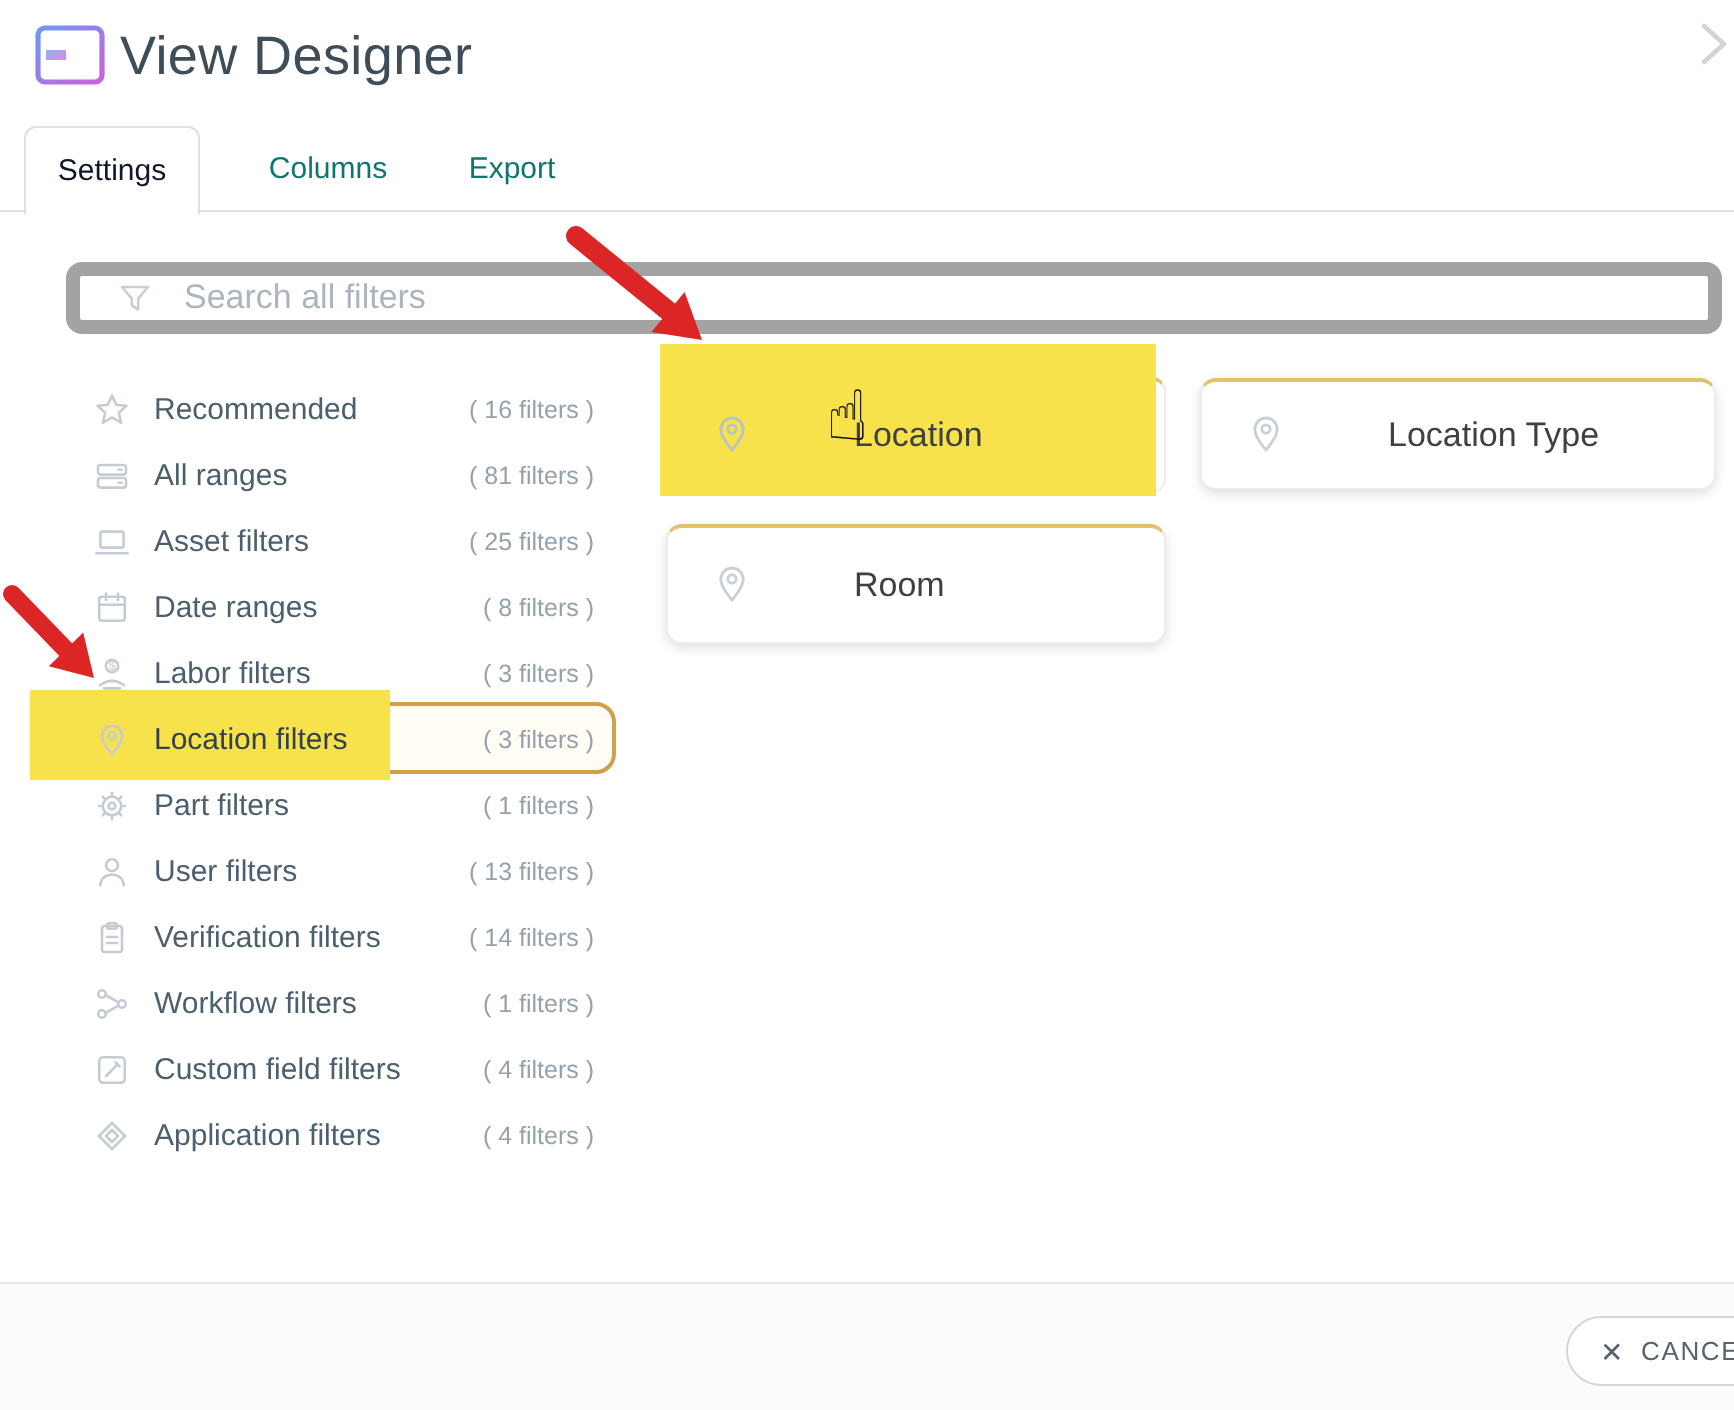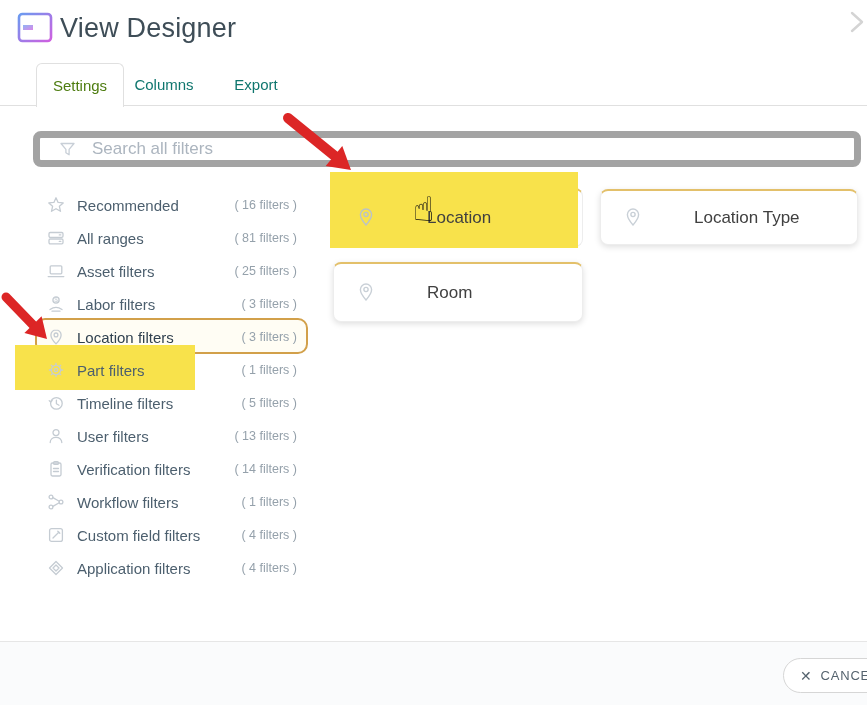--- a/index.html
+++ b/index.html
@@ -7,22 +7,22 @@
        font-family:"Liberation Sans",sans-serif;}
 
   
   .title-icon{position:absolute;left:17px;top:11px;}
   .page-title{position:absolute;left:60px;top:13px;font-size:27px;color:#3e4d57;letter-spacing:.2px;}
 
   
   .tab-line{position:absolute;left:0;top:105px;width:867px;height:1px;background:#e0e0e0;}
   .tab{position:absolute;top:63px;height:42px;display:flex;align-items:center;justify-content:center;
        font-size:15px;color:#0f766e;cursor:pointer;}
-  .tab.active{left:36px;width:88px;height:44px;background:#fff;border:1px solid #e0e0e0;border-bottom:none;
-       border-radius:6px 6px 0 0;color:#4d7c0f;z-index:2;box-sizing:border-box;}
+  .tab.active{left:12px;width:88px;height:44px;background:#fff;border:1px solid #e0e0e0;border-bottom:none;
+       border-radius:6px 6px 0 0;color:#0f172a;z-index:2;box-sizing:border-box;}
   .tab.t2{left:120px;width:88px;}
   .tab.t3{left:222px;width:68px;}
 
   
   .search-bar{position:absolute;left:33px;top:131px;width:828px;height:36px;border:7px solid #a3a3a3;
        border-radius:8px;background:#fff;box-sizing:border-box;display:flex;align-items:center;}
   .search-bar .funnel{margin-left:19px;display:flex;}
   .search-input{border:none;outline:none;flex:1;margin-left:14px;font-size:17px;color:#3e4d57;
        font-family:inherit;background:transparent;}
   .search-input::placeholder{color:#acb5bf;}
@@ -141,20 +141,32 @@
       <span class="icn">
           <svg class="sicn" width="18" height="18" viewBox="0 0 18 18">
             <rect x="3.2" y="3.8" width="11.6" height="8" rx="1"></rect>
             <line x1="1.2" y1="14.6" x2="16.8" y2="14.6"></line>
           </svg>
         </span>
       <span class="lbl">Asset filters</span>
       <span class="cnt">( 25 filters )</span>
     </div>
 
+    <div class="srow">
+      <span class="icn">
+          <svg class="sicn" width="18" height="18" viewBox="0 0 18 18">
+            <rect x="2.6" y="3.4" width="12.8" height="12" rx="1.4"></rect>
+            <line x1="6" y1="1.8" x2="6" y2="5"></line>
+            <line x1="12" y1="1.8" x2="12" y2="5"></line>
+            <line x1="2.6" y1="7.4" x2="15.4" y2="7.4"></line>
+          </svg>
+        </span>
+      <span class="lbl">Date ranges</span>
+      <span class="cnt">( 8 filters )</span>
+    </div>
 
     <div class="srow">
       <span class="icn">
           <svg class="sicn" width="18" height="18" viewBox="0 0 18 18">
             <circle cx="9" cy="5" r="3.1"></circle>
             <text x="9" y="7.2" text-anchor="middle" font-size="6.5">$</text>
             <path d="M3,14.6 q6,-4.4 12,0"></path>
             <path d="M5,16.2 h8"></path>
           </svg>
         </span>
@@ -186,31 +198,20 @@
             <line x1="4.4" y1="9" x2="2.4" y2="9"></line>
             <line x1="5.75" y1="5.75" x2="4.33" y2="4.33"></line>
             <line x1="9" y1="4.4" x2="9" y2="2.4"></line>
             <line x1="12.25" y1="5.75" x2="13.67" y2="4.33"></line>
           </svg>
         </span>
       <span class="lbl">Part filters</span>
       <span class="cnt">( 1 filters )</span>
     </div>
 
-    <div class="srow">
-      <span class="icn">
-          <svg class="sicn" width="18" height="18" viewBox="0 0 18 18">
-            <circle cx="9.4" cy="9.4" r="5.8"></circle>
-            <polyline points="9.4,6.2 9.4,9.8 12,11.2"></polyline>
-            <polyline points="2.2,6.6 3.6,8 5.2,6.6"></polyline>
-          </svg>
-        </span>
-      <span class="lbl">Timeline filters</span>
-      <span class="cnt">( 5 filters )</span>
-    </div>
 
     <div class="srow">
       <span class="icn">
           <svg class="sicn" width="18" height="18" viewBox="0 0 18 18">
             <circle cx="9" cy="5.6" r="3"></circle>
             <path d="M3.2,15.6 c0,-3.4 2.6,-5.2 5.8,-5.2 s5.8,1.8 5.8,5.2"></path>
           </svg>
         </span>
       <span class="lbl">User filters</span>
       <span class="cnt">( 13 filters )</span>

